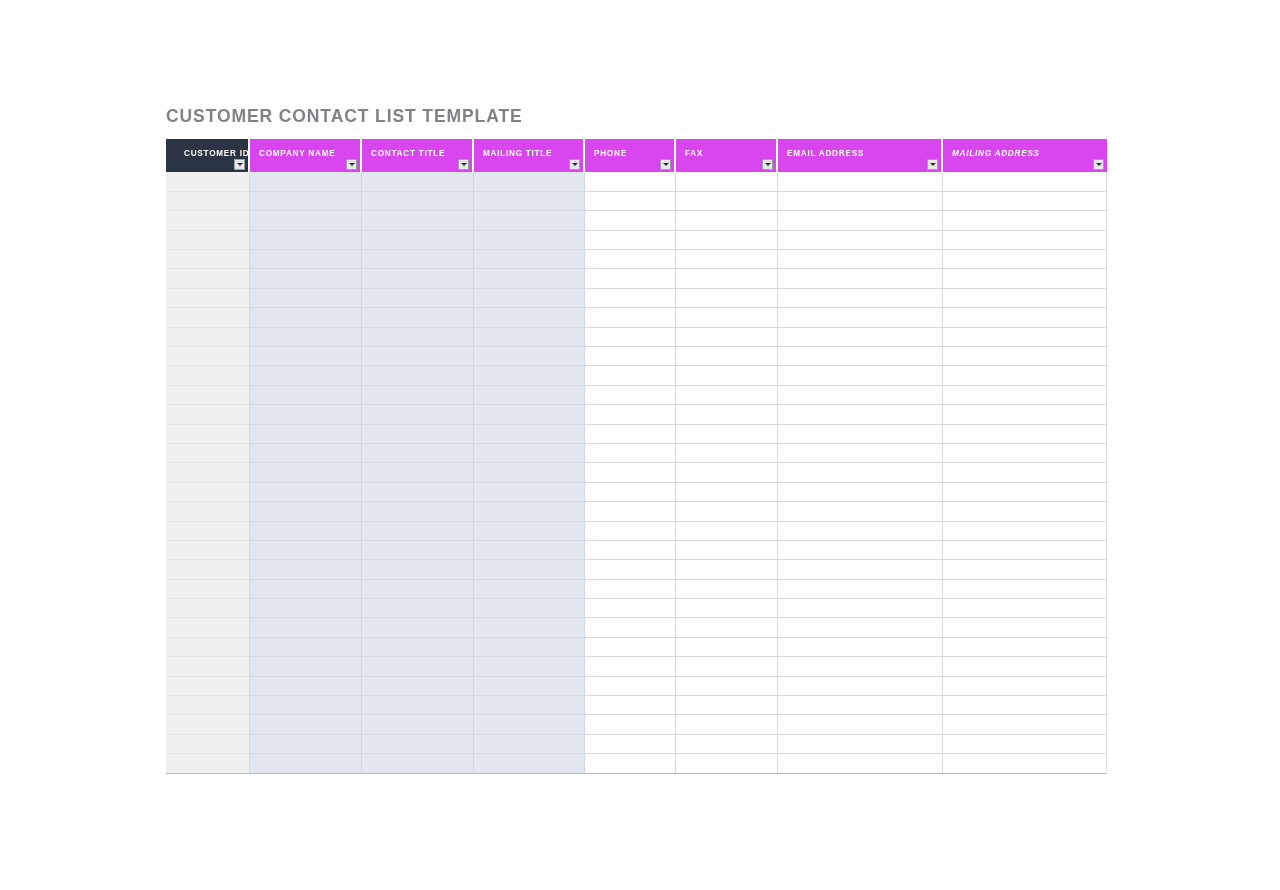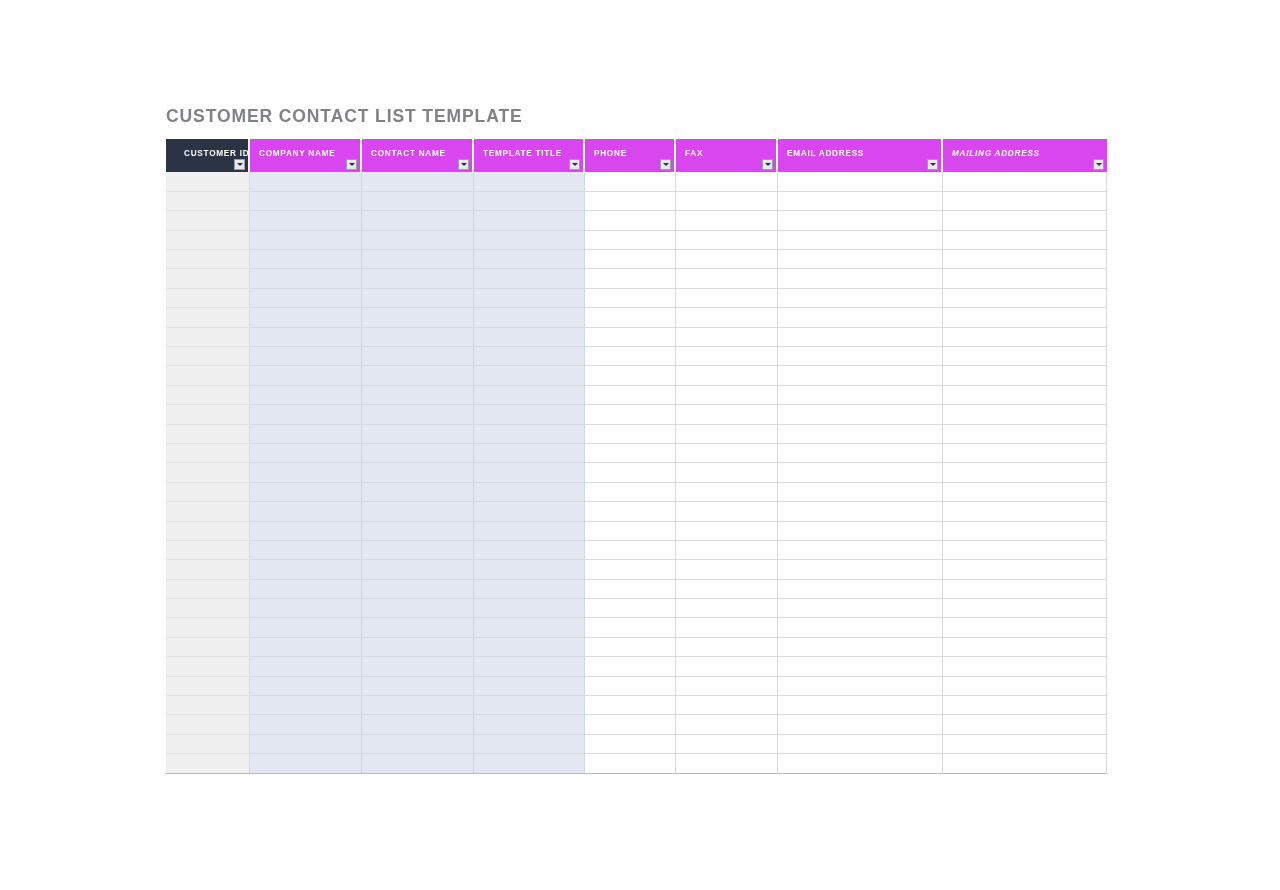--- a/index.html
+++ b/index.html
@@ -173,25 +173,25 @@
         <tr class="header-row">
             <th class="first-col">
               <span class="hlabel">CUSTOMER ID</span>
               <span class="filter-btn"></span>
             </th>
             <th>
               <span class="hlabel">COMPANY NAME</span>
               <span class="filter-btn"></span>
             </th>
             <th>
-              <span class="hlabel">CONTACT NAME</span>
-              <span class="filter-btn"></span>
-            </th>
-            <th>
-              <span class="hlabel">TEMPLATE TITLE</span>
+              <span class="hlabel">CONTACT TITLE</span>
+              <span class="filter-btn"></span>
+            </th>
+            <th>
+              <span class="hlabel">MAILING TITLE</span>
               <span class="filter-btn"></span>
             </th>
             <th>
               <span class="hlabel">PHONE</span>
               <span class="filter-btn"></span>
             </th>
             <th>
               <span class="hlabel">FAX</span>
               <span class="filter-btn"></span>
             </th>

